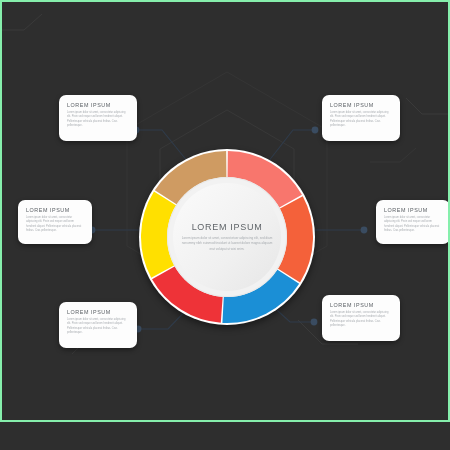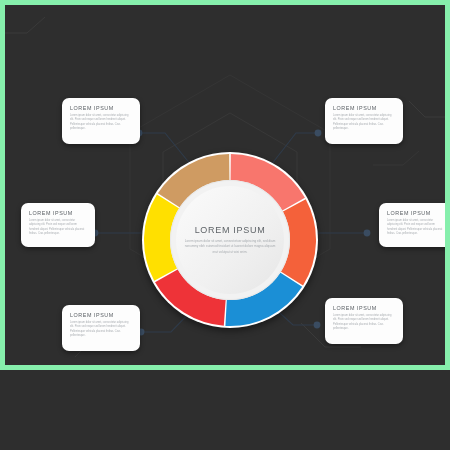--- a/index.html
+++ b/index.html
@@ -4,24 +4,24 @@
 <style>
   html,body{margin:0;padding:0;}
   body{
     width:450px;height:450px;
     background:#2e2e2e;
     font-family:"Liberation Sans", sans-serif;
     overflow:hidden;
   }
   #stage{
     position:relative;
-    width:450px;height:370px;
+    width:450px;height:422px;
     background:#2e2e2e;
     box-sizing:border-box;
-    border:5px solid #86efac;
+    border:2px solid #86efac;
     overflow:hidden;
     text-decoration:underline;
   }
   
   .hexdeco{position:absolute;stroke:#3b3f44;fill:none;stroke-width:1;}
   
   #connectors{position:absolute;left:0;top:0;width:450px;height:450px;}
   .conn-line{stroke:#2f3b4a;stroke-width:1.1;fill:none;}
   .conn-dot{fill:#3a4c61;}
   

